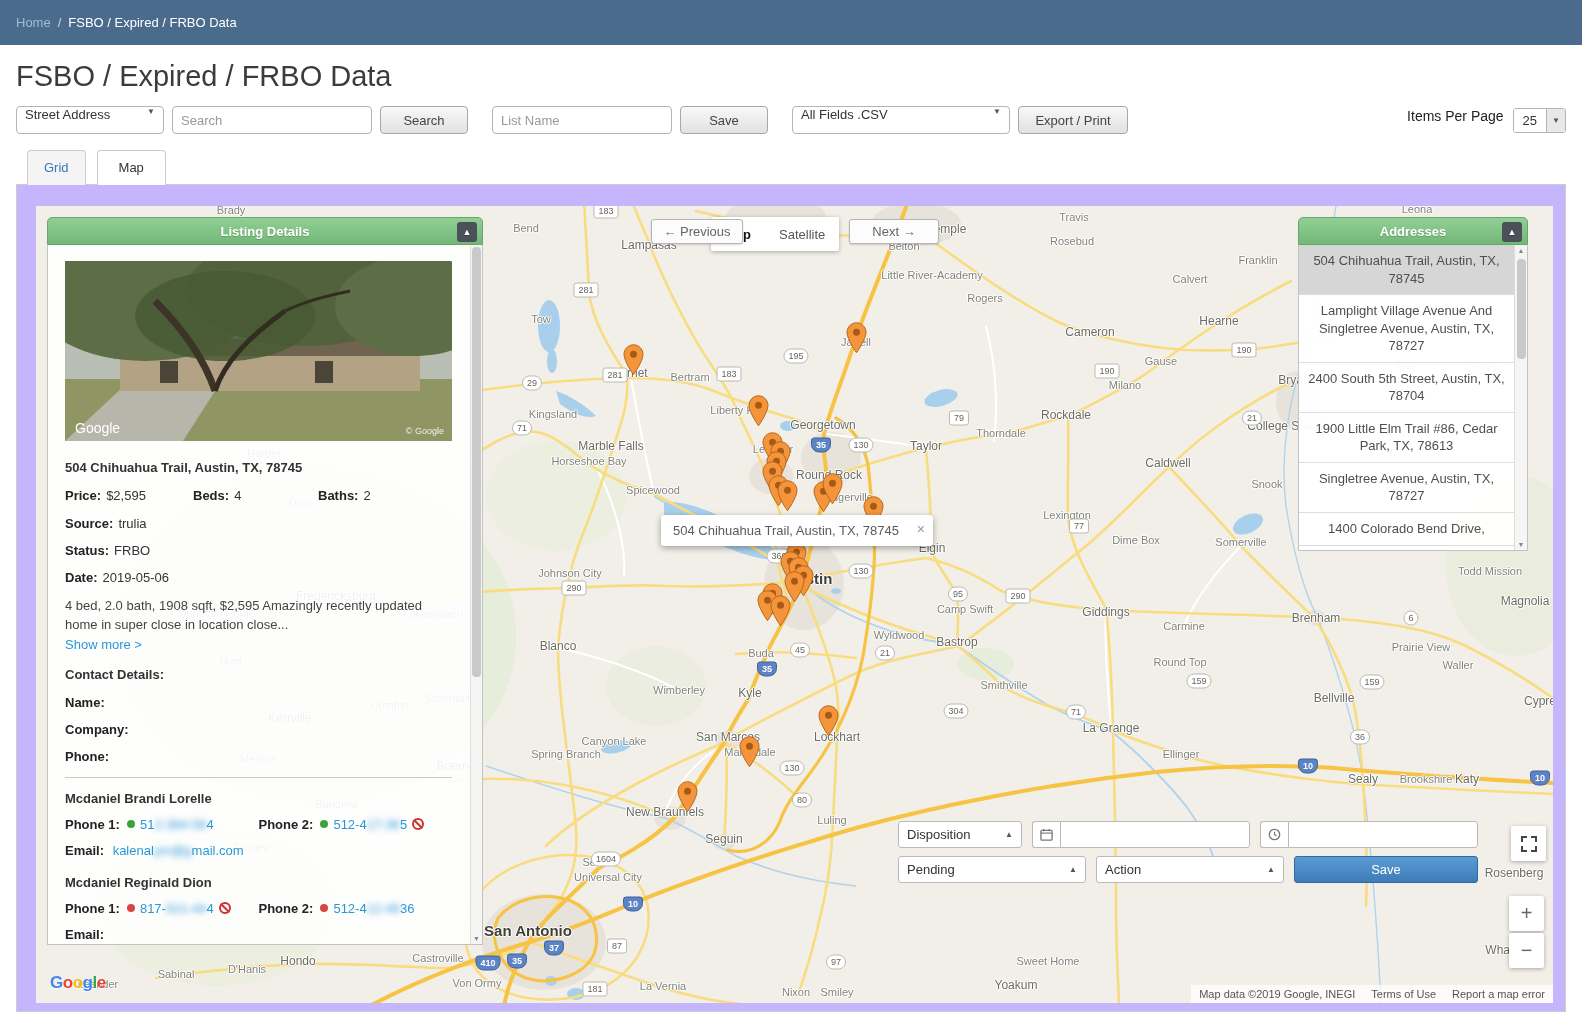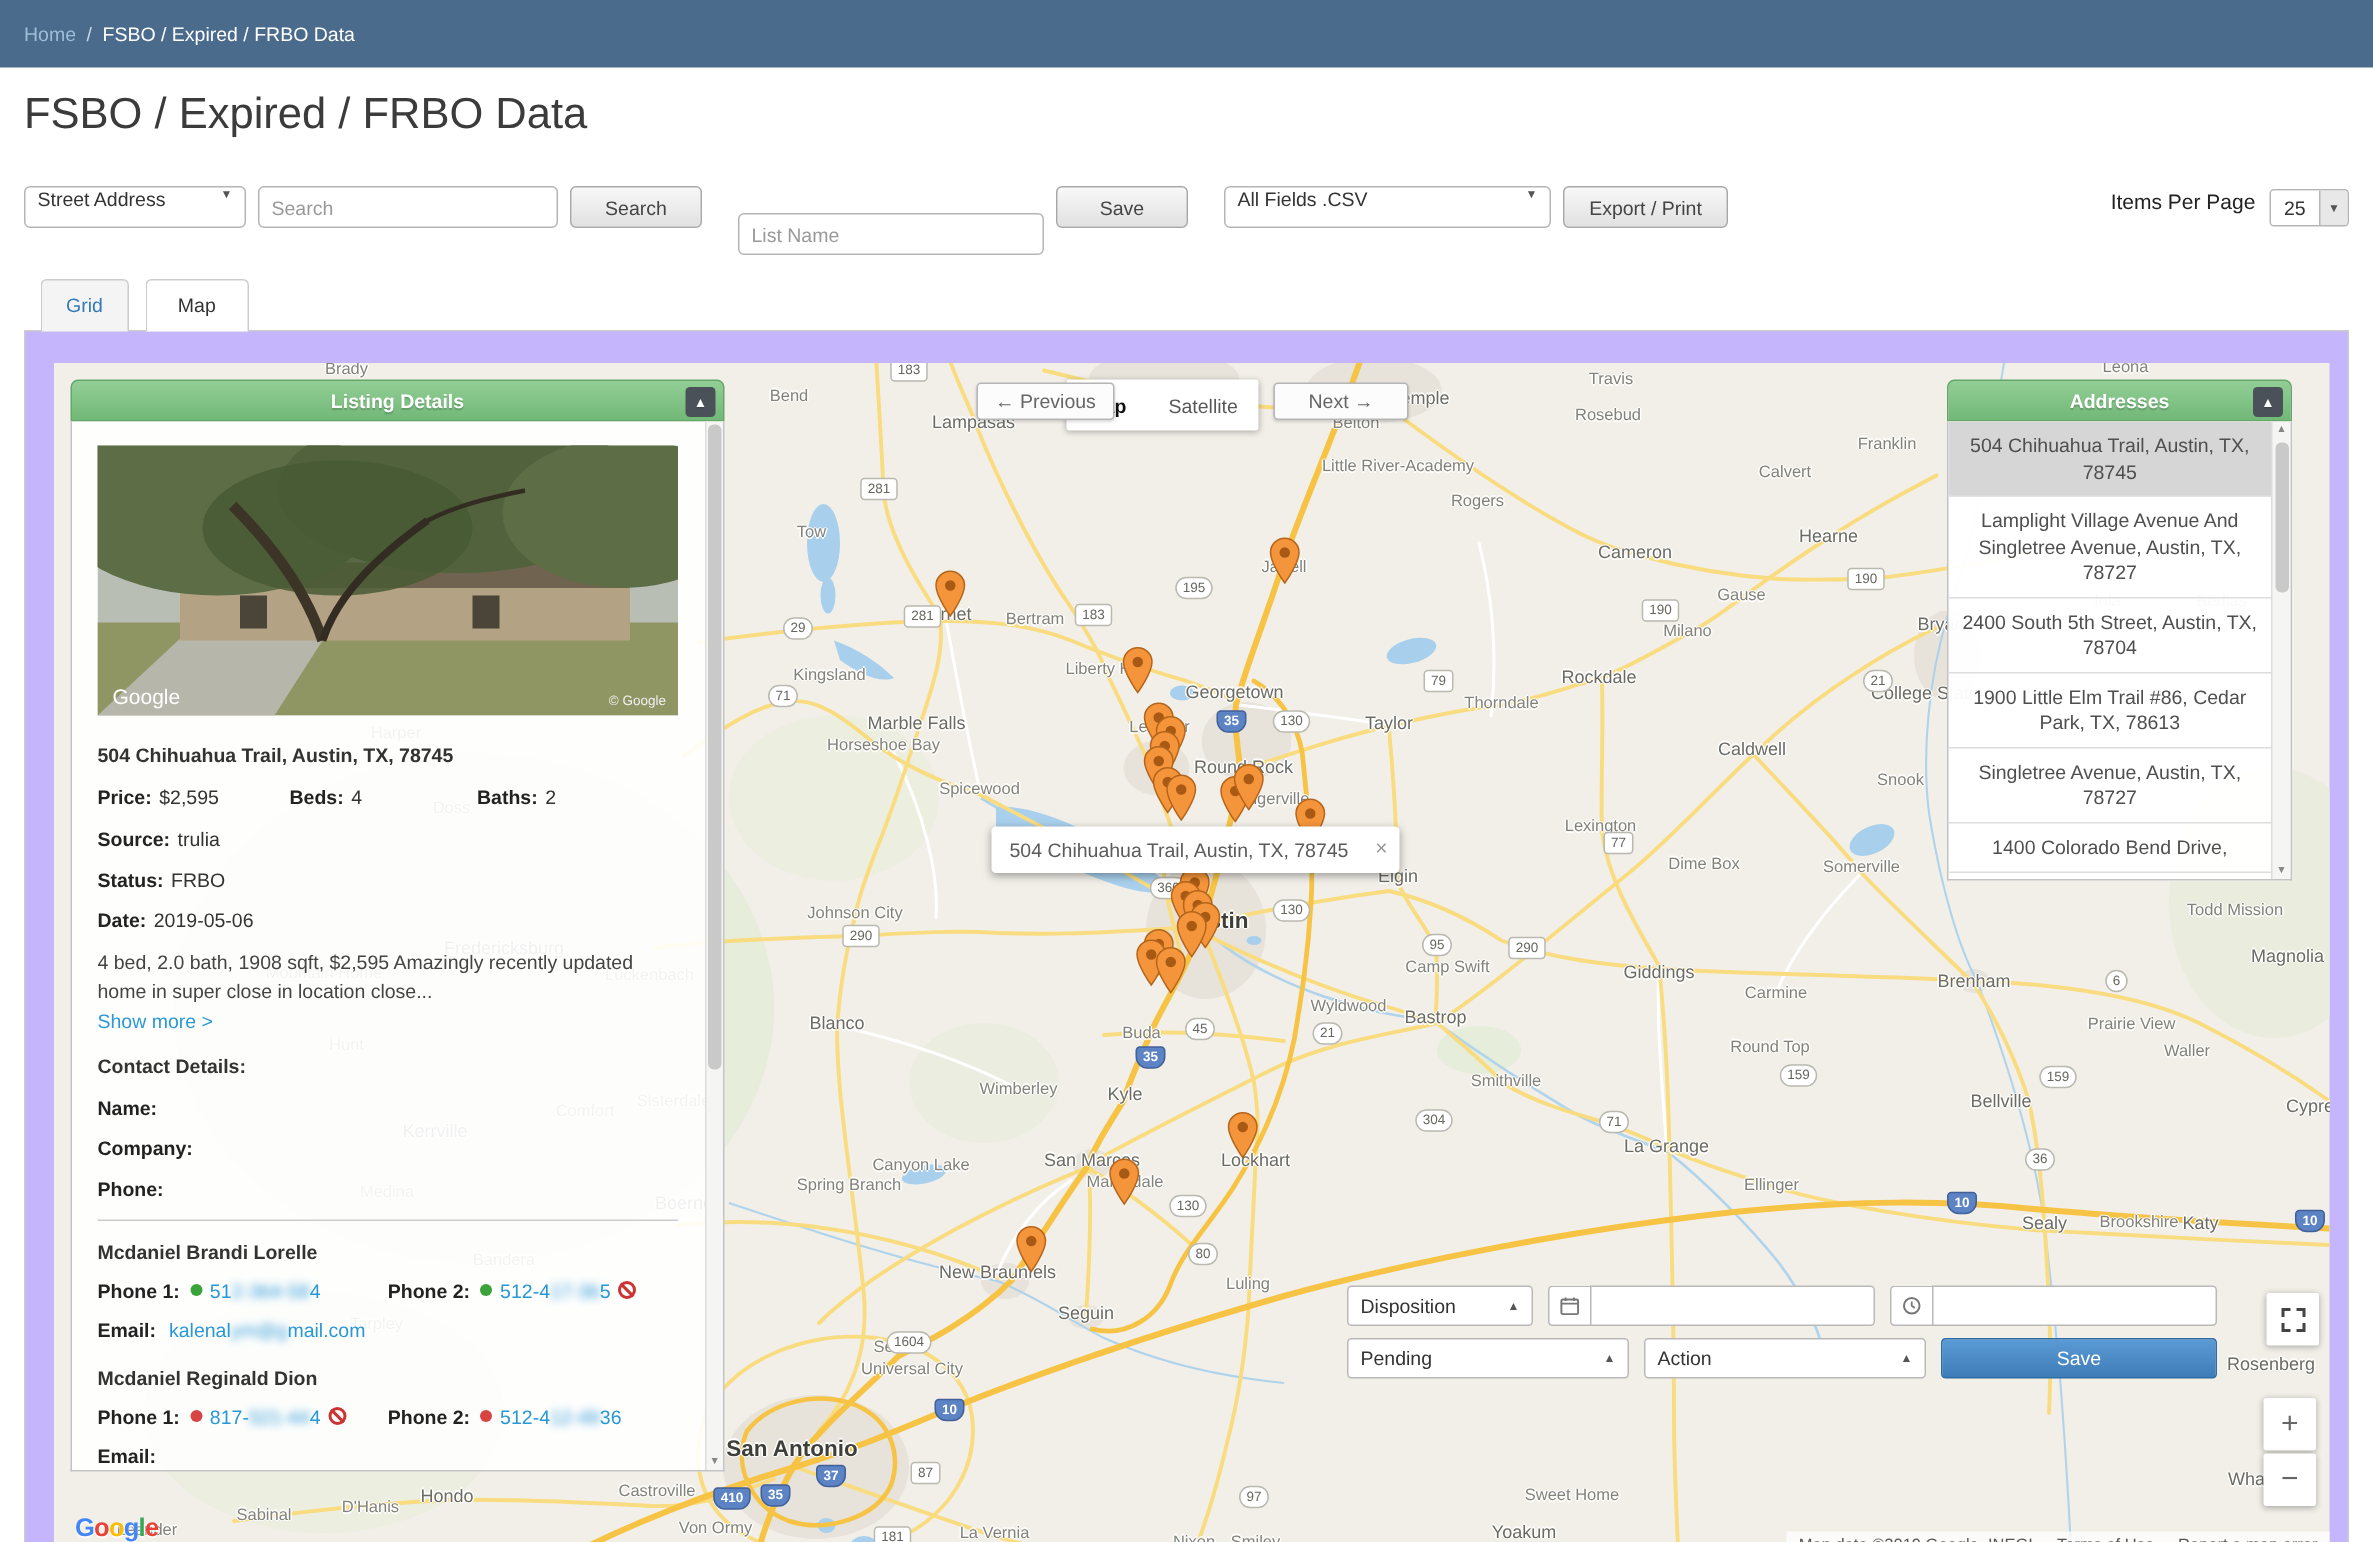--- a/index.html
+++ b/index.html
@@ -161,21 +161,21 @@
 
 <div class="page-title">FSBO / Expired / FRBO Data</div>
 
 <div class="toolbar">
   <div class="ctl sel" style="width:148px">
     <span>Street Address</span>
     <span class="caret">▼</span>
   </div>
   <input class="ctl tb-input gap8" style="width: 200px;" placeholder="Search">
   <button class="ctl btn gap8" style="width:88px">Search</button>
-  <input class="ctl tb-input gap24" style="width: 204px; margin-top: 36px;" placeholder="List Name">
+  <input class="ctl tb-input gap24" style="width: 180px;" placeholder="List Name">
   <button class="ctl btn gap8" style="width:88px">Save</button>
   <div class="ctl sel gap24" style="width:218px">
     <span>All Fields .CSV</span>
     <span class="caret">▼</span>
   </div>
   <button class="ctl btn gap8" style="width:110px">Export / Print</button>
   <div class="ipp-wrap">
     <span class="ipp-label">Items Per Page</span>
     <div class="ipp">
       <span class="ipp-val">25</span>

